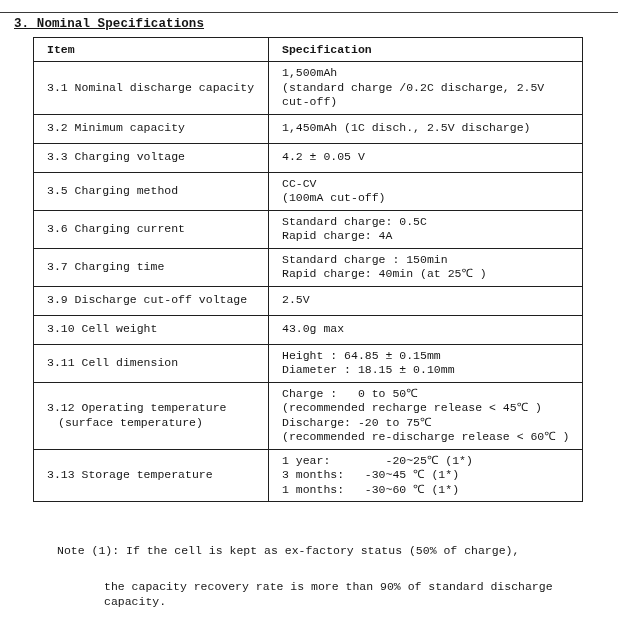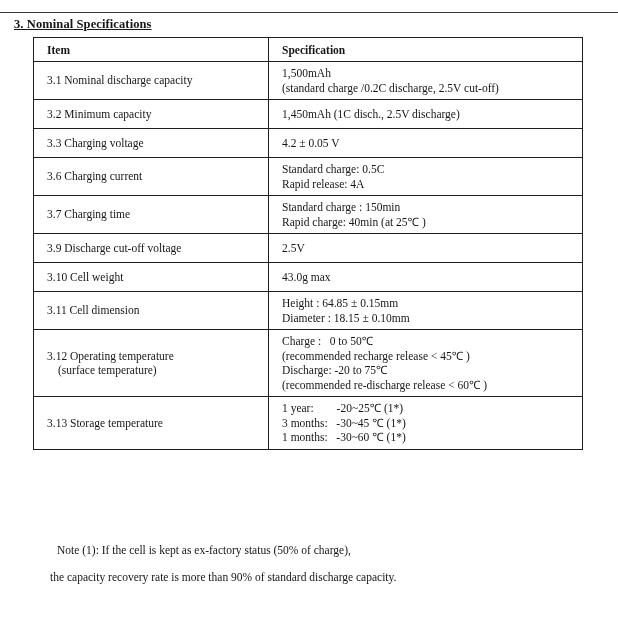--- a/index.html
+++ b/index.html
@@ -5,21 +5,21 @@
   html, body {
     margin: 0;
     padding: 0;
     background: #ffffff;
   }
   .page {
     position: relative;
     width: 618px;
     height: 618px;
     background: #ffffff;
-    font-family: Liberation Serif, serif;
+    font-family: Liberation Mono, monospace;
     color: #161616;
     overflow: hidden;
   }
   .top-rule {
     position: absolute;
     top: 12px;
     left: 0;
     width: 618px;
     height: 0;
     border-top: 1.5px solid #3a3a3a;
@@ -70,22 +70,22 @@
     left: 0;
     width: 618px;
     font-size: 11.5px;
   }
   .note-line1 {
     padding-left: 57px;
     line-height: 15px;
     white-space: pre-wrap;
   }
   .note-line2 {
-    padding-left: 50px;
-    margin-top: 12px;
+    padding-left: 104px;
+    margin-top: 21px;
     line-height: 15px;
     white-space: pre-wrap;
   }
 </style>
 </head>
 <body>
 
 <div class="page">
 
   <div class="top-rule"></div>
@@ -120,25 +120,34 @@
         <tr class="single">
           <td class="item-cell">
             <div class="line">3.3 Charging voltage</div>
           </td>
           <td class="spec-cell">
             <div class="line">4.2 ± 0.05 V</div>
           </td>
         </tr>
         <tr>
           <td class="item-cell">
+            <div class="line">3.5 Charging method</div>
+          </td>
+          <td class="spec-cell">
+            <div class="line">CC-CV</div>
+            <div class="line">(100mA cut-off)</div>
+          </td>
+        </tr>
+        <tr>
+          <td class="item-cell">
             <div class="line">3.6 Charging current</div>
           </td>
           <td class="spec-cell">
             <div class="line">Standard charge: 0.5C</div>
-            <div class="line">Rapid release: 4A</div>
+            <div class="line">Rapid charge: 4A</div>
           </td>
         </tr>
         <tr>
           <td class="item-cell">
             <div class="line">3.7 Charging time</div>
           </td>
           <td class="spec-cell">
             <div class="line">Standard charge : 150min</div>
             <div class="line">Rapid charge: 40min (at 25℃ )</div>
           </td>

